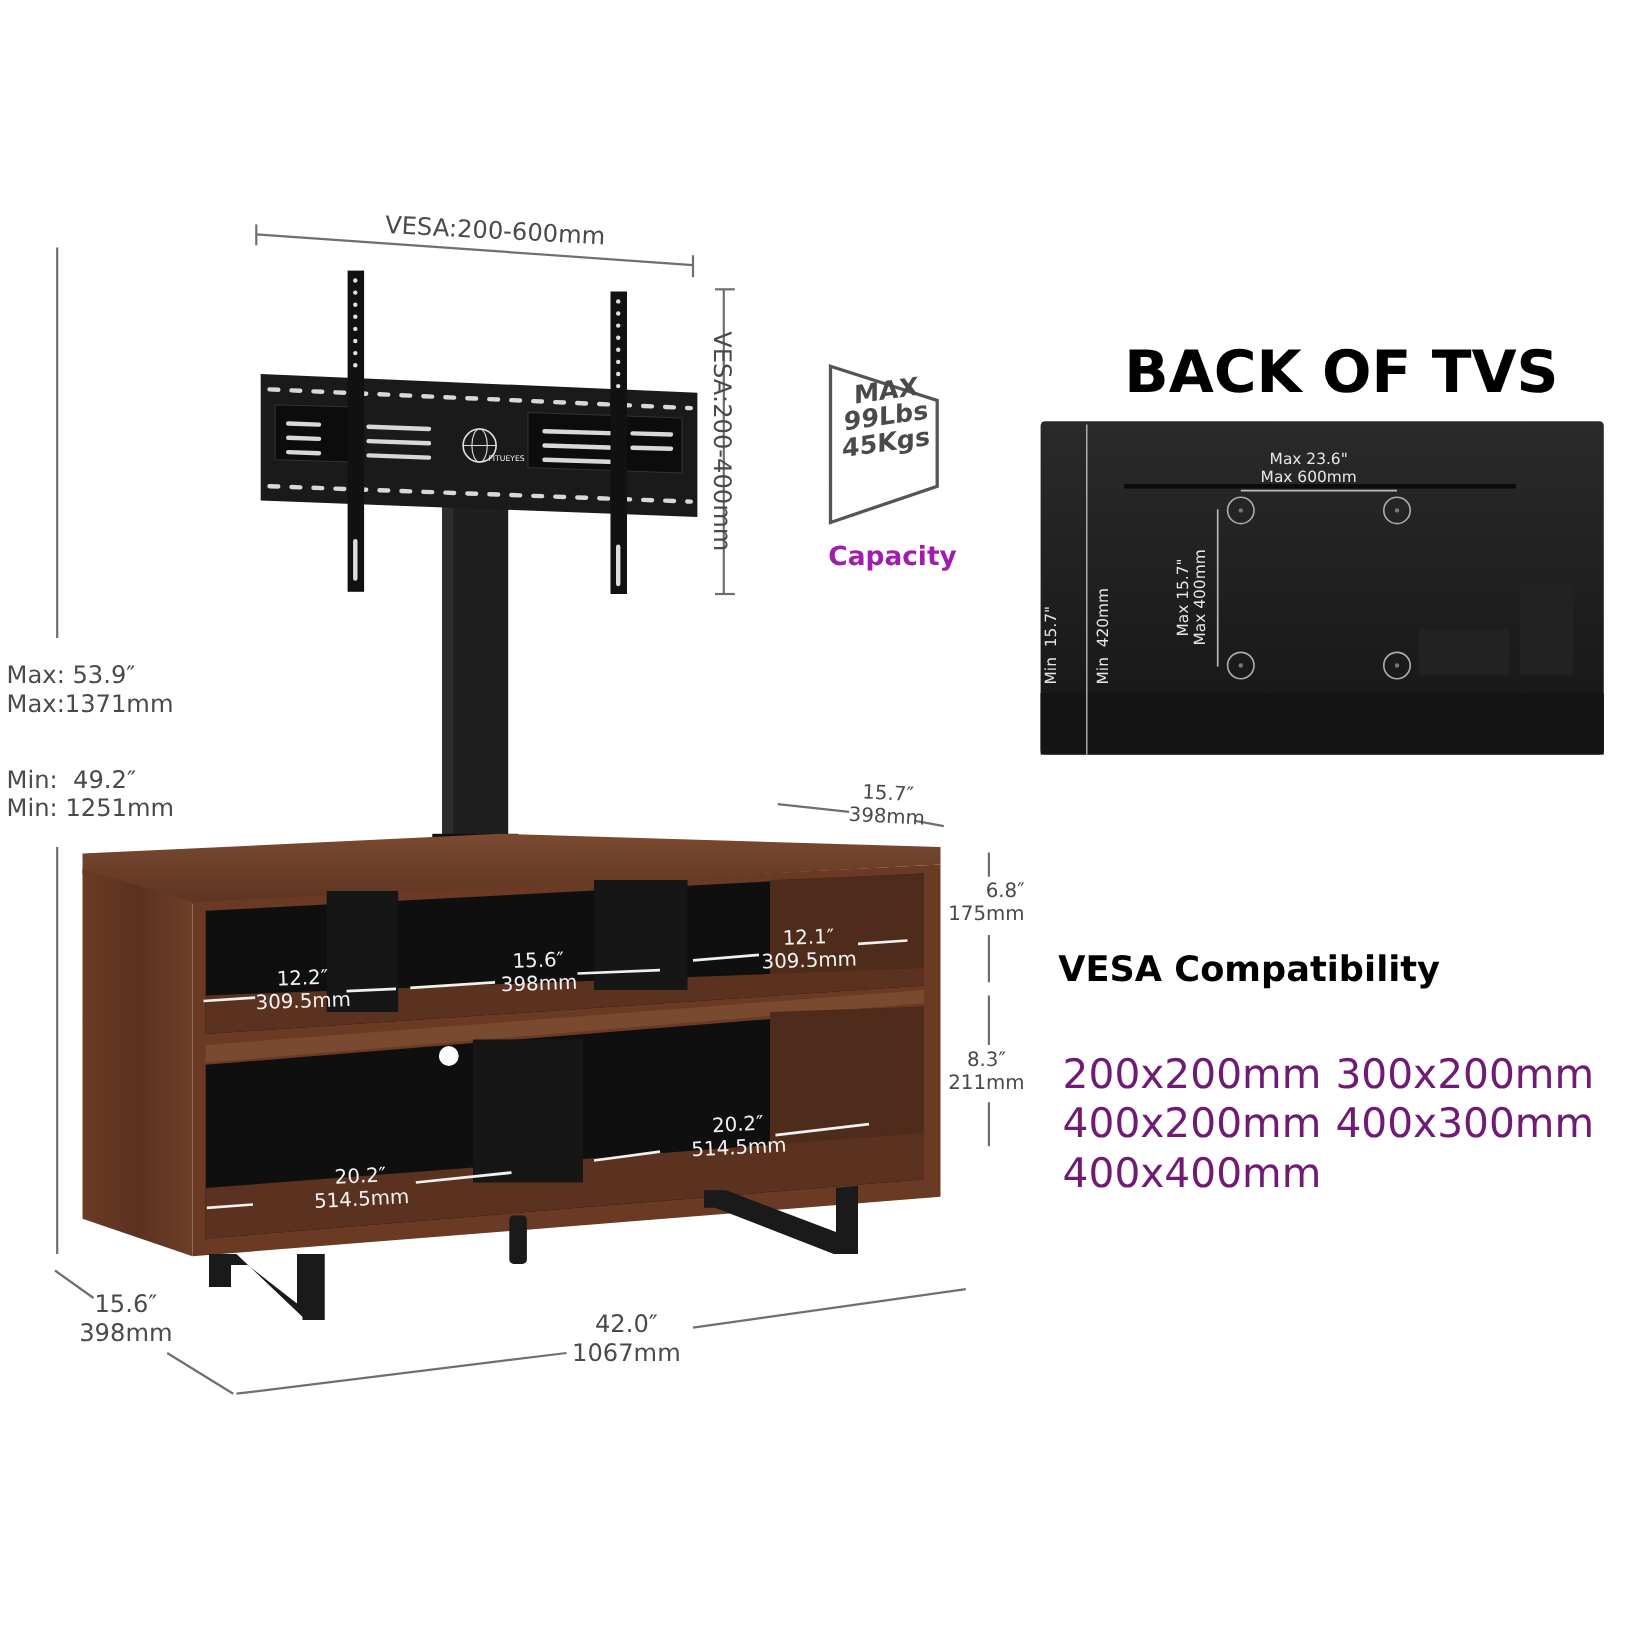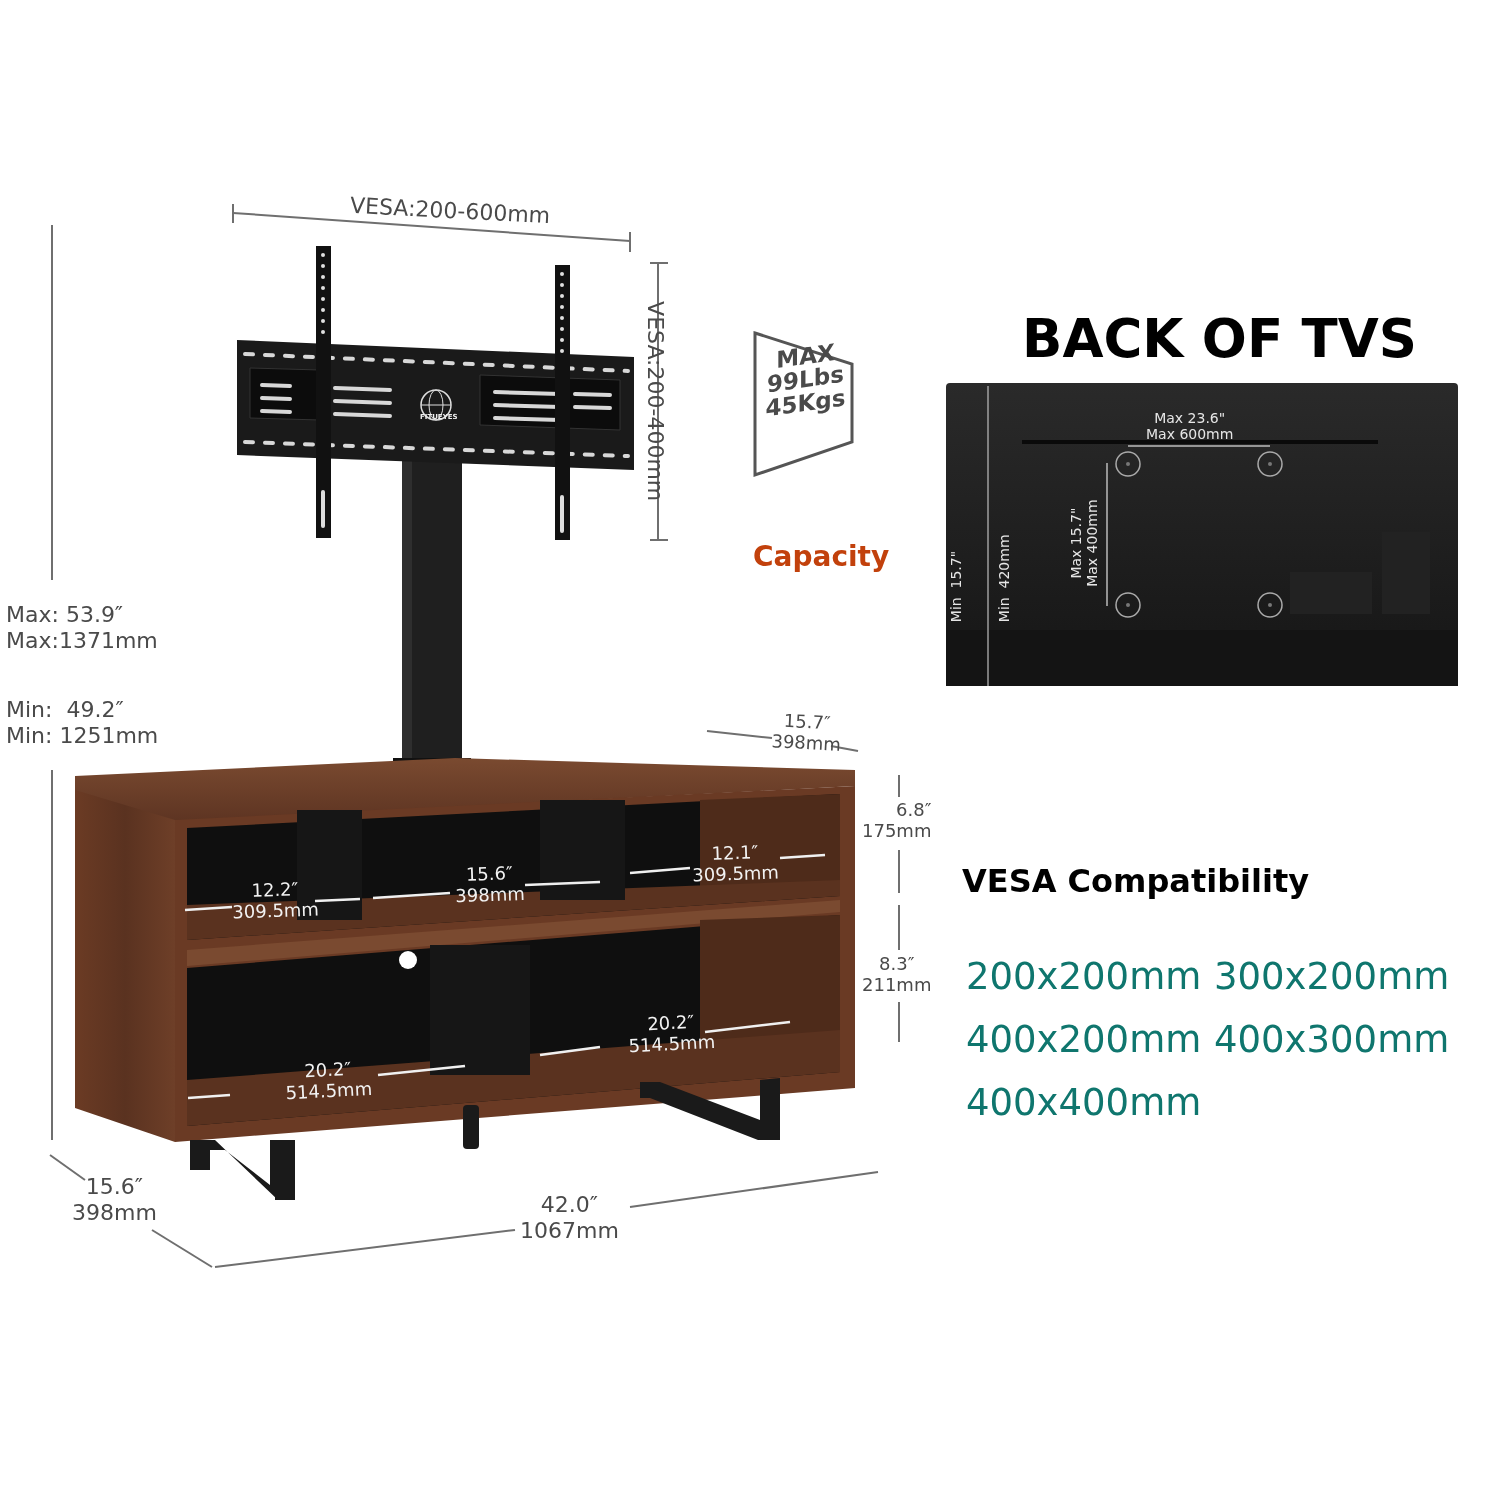--- a/index.html
+++ b/index.html
@@ -2,21 +2,21 @@
 <html><head>
 <meta charset="utf-8">
 <style>
   html,body{margin:0;padding:0;background:#fff;}
   body{width:1500px;height:1500px;position:relative;overflow:hidden;font-family:"DejaVu Sans","Liberation Sans",sans-serif;color:#444;}
   .abs{position:absolute;}
   .dimtxt{color:#4a4a4a;font-size:22px;line-height:1.2;white-space:nowrap;}
   .dimtxt-sm{color:#4a4a4a;font-size:18px;line-height:1.15;white-space:nowrap;text-align:center;}
   .white{color:#f2f2f2;}
   .heading{font-family:"DejaVu Sans",sans-serif;font-weight:bold;color:#000;white-space:nowrap;}
-  .vesa-list{display:grid;grid-template-columns:248px 250px;row-gap:20px;font-size:37px;color:#0f766e;}
+  .vesa-list{display:grid;grid-template-columns:248px 250px;row-gap:2px;font-size:37px;color:#701a75;}
   .vesa-list span{white-space:nowrap;}
   svg{position:absolute;left:0;top:0;}
 </style>
 </head>
 <body>
 
 <svg width="1500" height="1500" viewBox="0 0 1500 1500">
   <defs>
     <linearGradient id="wood" x1="0" x2="1" y1="0" y2="0">
       <stop offset="0" stop-color="#6b3b24"></stop>
@@ -186,28 +186,28 @@
         <circle cx="1128" cy="605" r="2"></circle>
         <circle cx="1270" cy="605" r="2"></circle>
       </g>
     <rect x="1290" y="572" width="82" height="42" fill="#222"></rect>
     <rect x="1382" y="532" width="48" height="82" fill="#222"></rect>
   </g>
 </svg>
 
 <div class="abs dimtxt" style="left:350px;top:198px;transform:rotate(3deg);">VESA:200-600mm</div>
 <div class="abs dimtxt" style="left:555px;top:388px;transform:rotate(90deg);transform-origin:center;">VESA:200-400mm</div>
-<div class="abs" style="left:420px;top:413px;font-size:7px;color:#eee;font-weight:bold;">FITUEYES</div>
+<div class="abs" style="left:444px;top:413px;font-size:7px;color:#eee;font-weight:normal;">FITUEYES</div>
 
 <div class="abs" style="left:758px;top:345px;width:95px;transform:skewY(-8deg);text-align:center;font-weight:bold;color:#4a4a4a;line-height:1.02;">
   <div style="font-size:23px;">MAX</div>
   <div style="font-size:23px;">99Lbs</div>
   <div style="font-size:23px;">45Kgs</div>
 </div>
-<div class="abs" style="left:753px;top:492px;font-size:28px;font-weight:bold;color:#c2410c;margin-top:48px;">Capacity</div>
+<div class="abs" style="left:753px;top:492px;font-size:24px;font-weight:bold;color:#a21caf;">Capacity</div>
 
 <div class="abs dimtxt" style="left:6px;top:602px;">
   <div>Max: 53.9″</div>
   <div>Max:1371mm</div>
 </div>
 <div class="abs dimtxt" style="left:6px;top:697px;">
   <div style="white-space:pre;">Min:  49.2″</div>
   <div>Min: 1251mm</div>
 </div>
 

